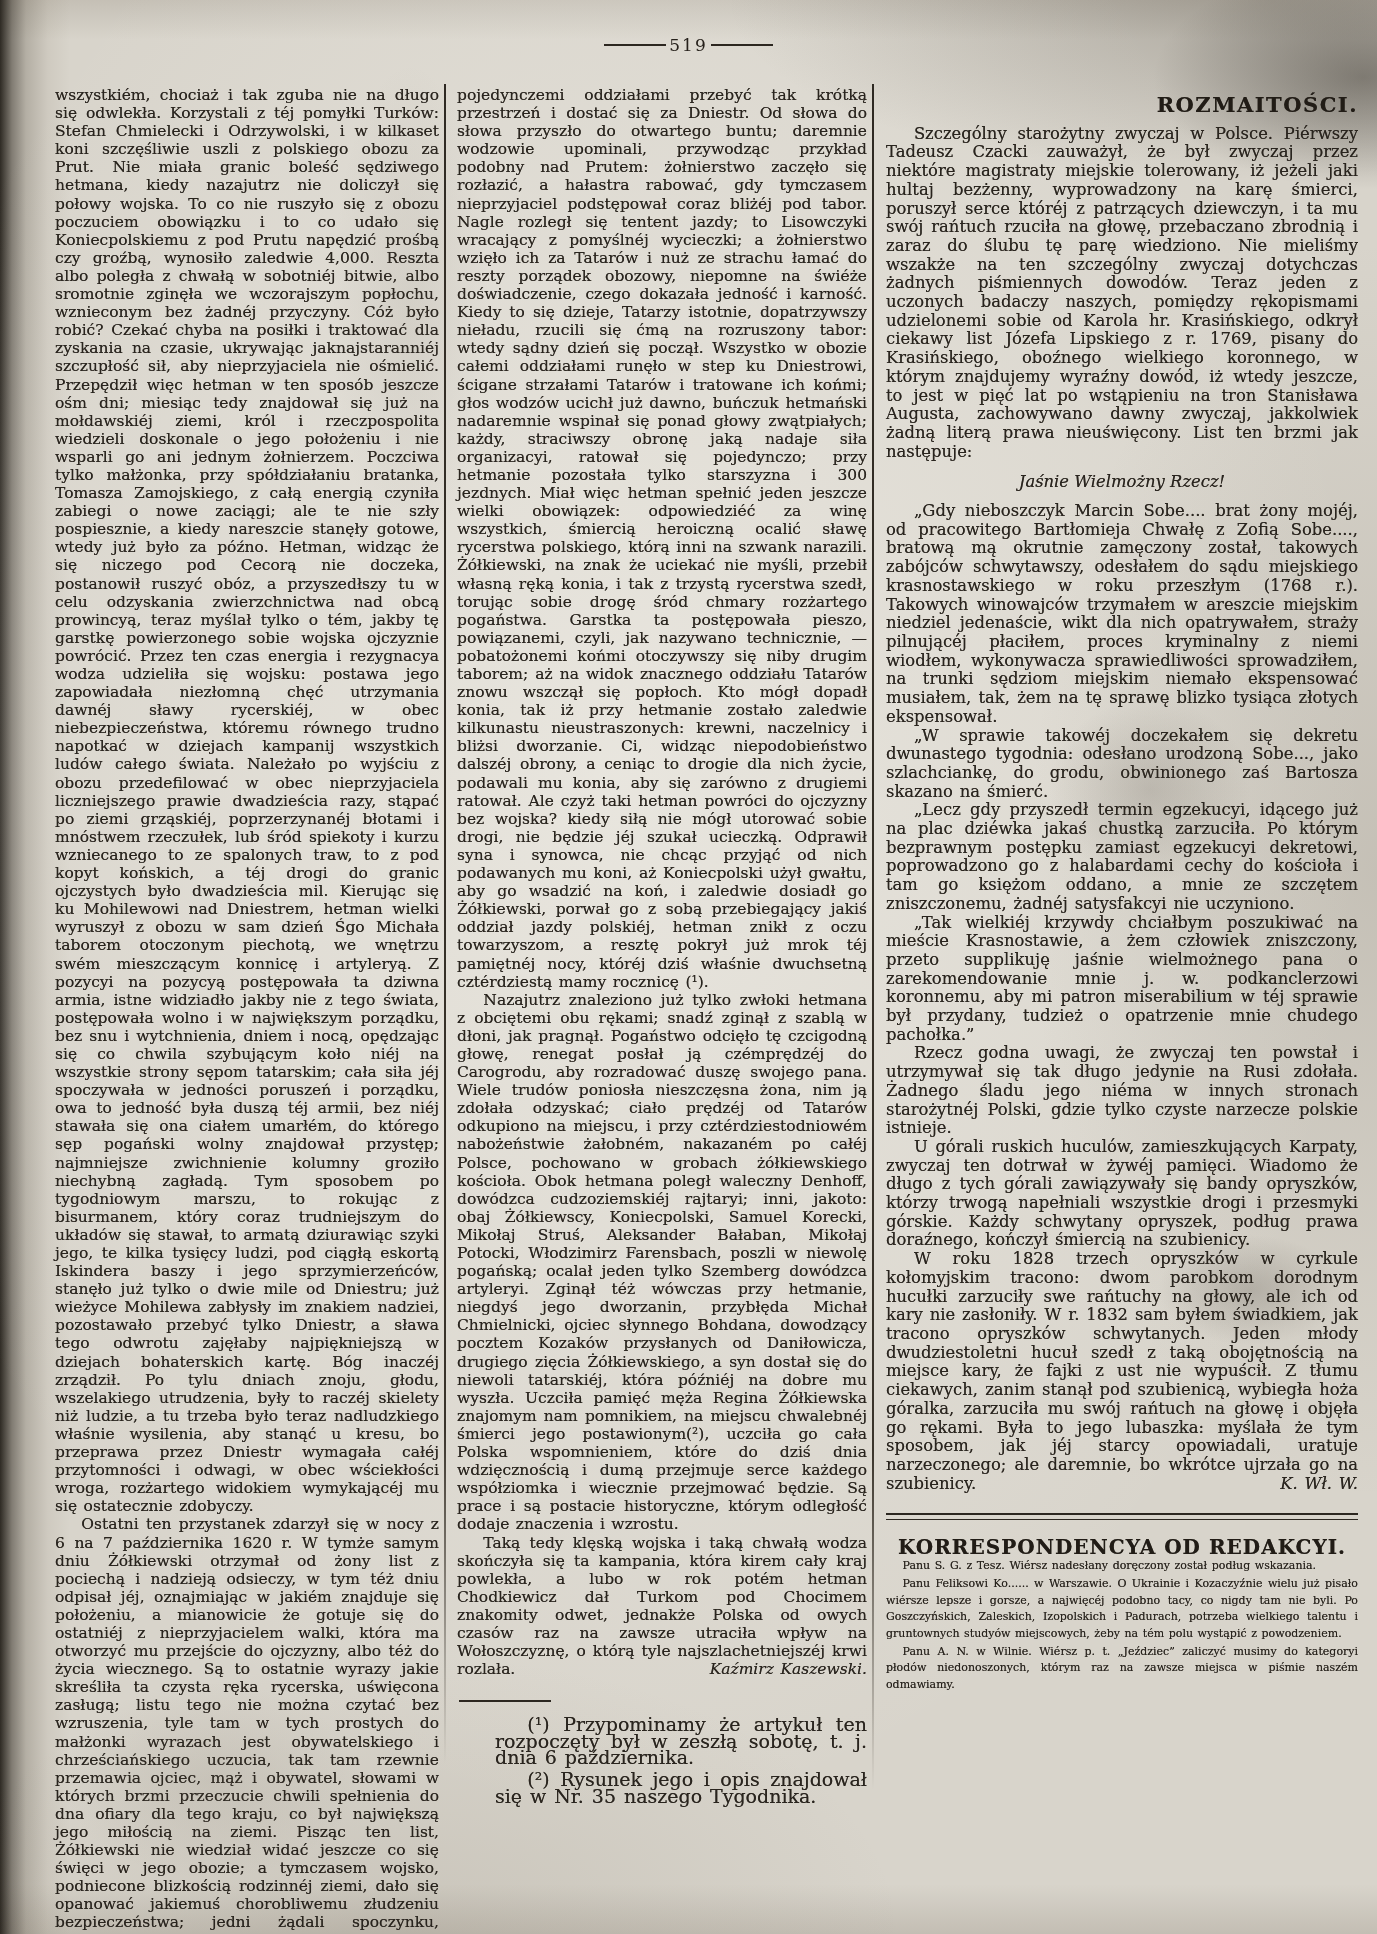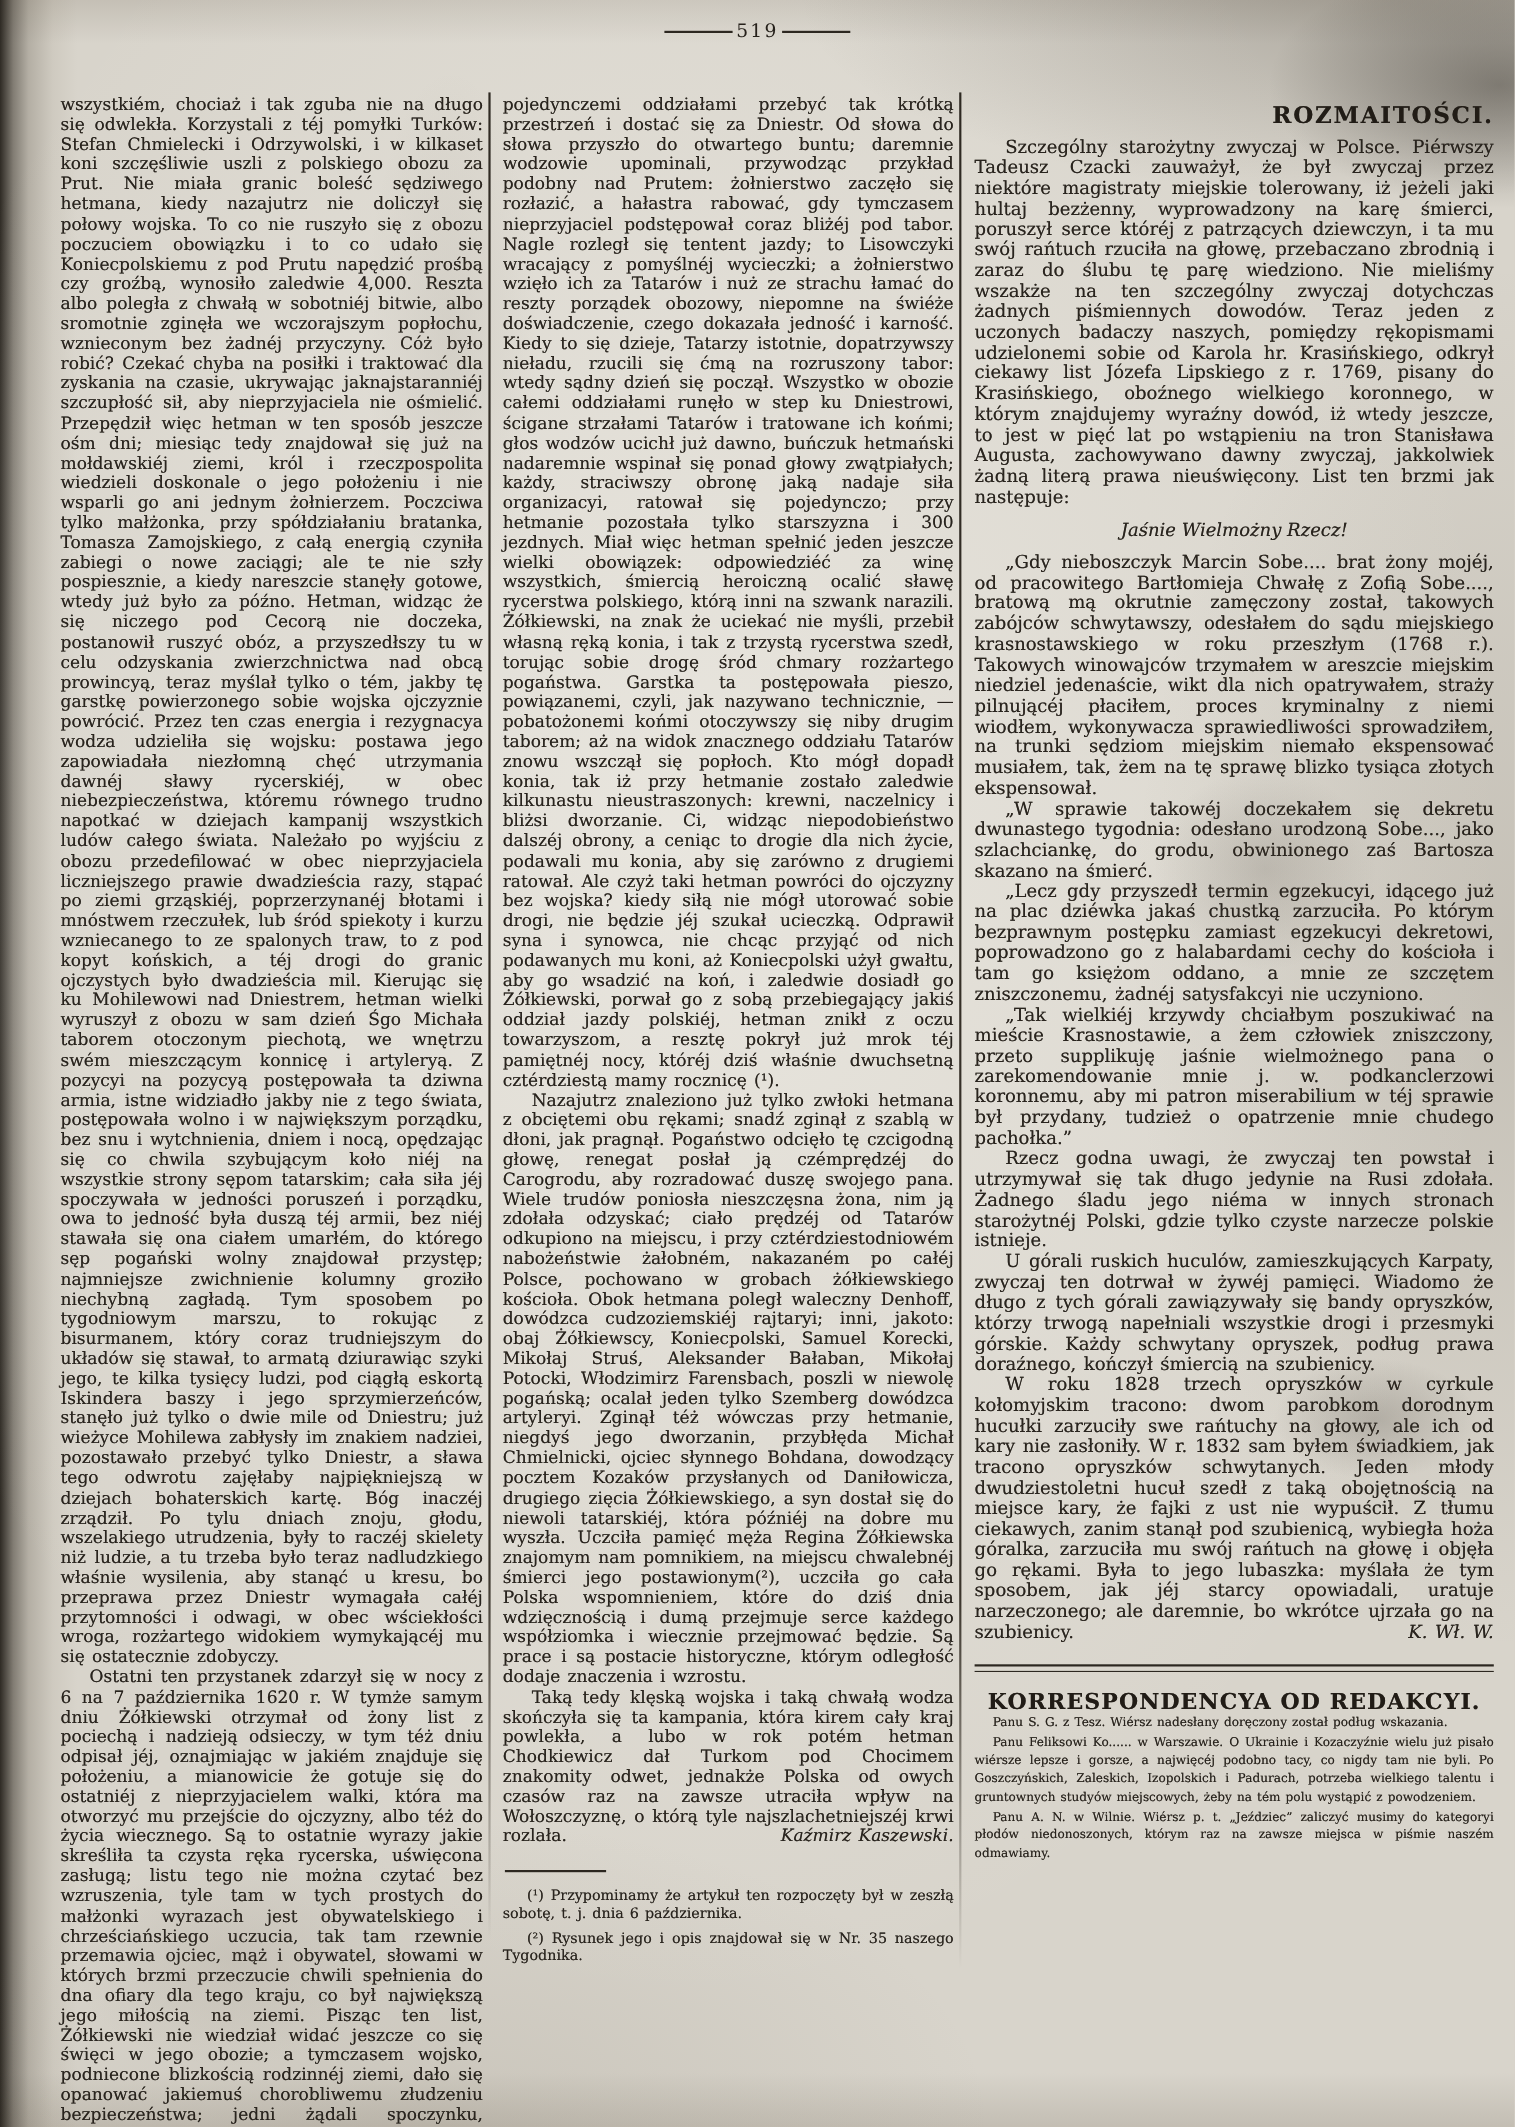--- a/index.html
+++ b/index.html
@@ -22,21 +22,21 @@
       #d8d4cb;
     color:#29241e;
   }
   .stain{position:absolute;pointer-events:none;}
   .stain.s1{left:1040px;top:690px;width:220px;height:200px;background:radial-gradient(ellipse at center, rgba(70,62,52,0.18), transparent 65%);}
   .stain.s2{left:1150px;top:1230px;width:200px;height:120px;background:radial-gradient(ellipse at center, rgba(60,54,45,0.22), transparent 65%);}
   .stain.s3{left:60px;top:1680px;width:300px;height:200px;background:radial-gradient(ellipse at center, rgba(110,100,85,0.12), transparent 70%);}
   .stain.s4{left:330px;top:60px;width:160px;height:500px;background:radial-gradient(ellipse at center, rgba(100,92,78,0.10), transparent 70%);}
 
   .page-head{
-    position:absolute;left:0;right:0;top:16px;height:26px;
+    position:absolute;left:0;right:0;top:32px;height:26px;
     display:flex;align-items:center;justify-content:center;gap:3px;
   }
   .page-head .dash{width:62px;border-top:2px solid #2c2720;}
   .pagenum{font-size:17px;letter-spacing:2px;color:#26211b;}
 
   .col{position:absolute;top:86px;text-align:justify;}
   #col1{left:55px;width:384px;font-size:15.5px;line-height:18.1px;}
   #col2{left:457px;width:410px;font-size:15.5px;line-height:18.1px;}
   #col3{left:886px;width:472px;top:96px;font-size:16.4px;line-height:18.7px;}
 
@@ -44,21 +44,21 @@
   .r1{left:444px;top:84px;height:1680px;}
   .r2{left:872px;top:84px;height:1706px;}
 
   .para{margin:0;word-spacing:0.10em;}
   .para.indent{text-indent:1.7em;}
   .para.noindent{text-indent:0;}
   .run.em{}
   .run.right{float:right;font-style:italic;padding-left:10px;}
 
   .fnrule{width:92px;border-top:2px solid #2c2720;margin:22px 0 14px 2px;}
-  .footnotes .para{font-size:13px;line-height:16.4px;margin-bottom:6px;}
+  .footnotes .para{font-size:19px;line-height:16.4px;margin-bottom:6px;margin-left:38px;}
 
   .h-rozm{
     margin:0 0 10px 0;text-align:right;font-size:21px;font-weight:bold;
     letter-spacing:1.5px;color:#211c16;text-indent:0;
   }
   .salut{margin:12px 0 10px 0;text-align:center;font-style:italic;text-indent:0;}
   .dblrule{margin:20px 0 0 0;border-top:2.5px solid #2c2720;border-bottom:1.5px solid #2c2720;height:4px;}
   .h-korr{
     margin:18px 0 1px 0;text-align:center;font-size:20px;font-weight:bold;
     letter-spacing:1px;color:#211c16;

